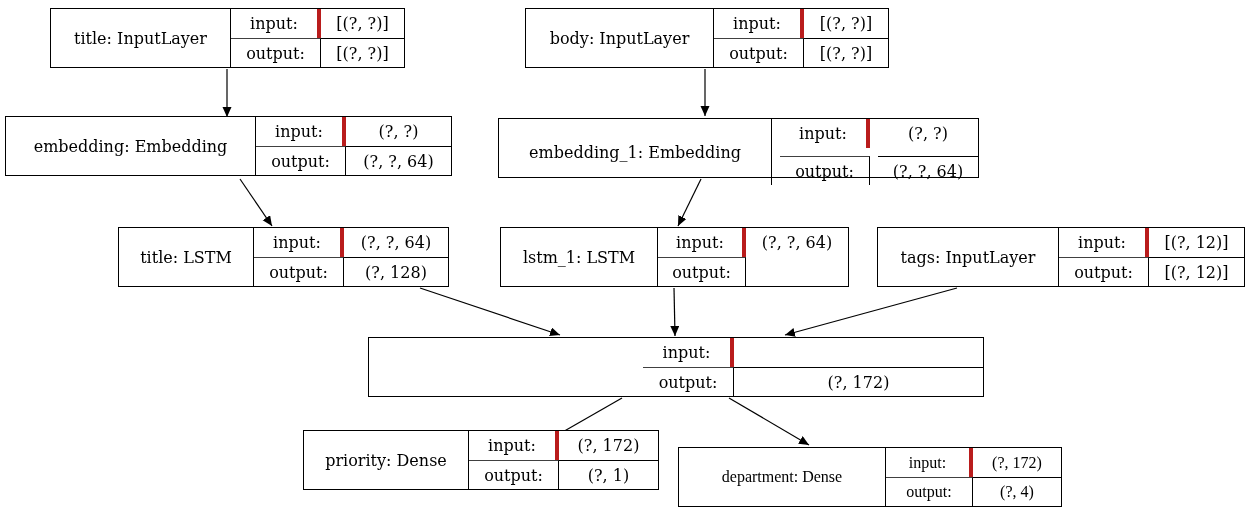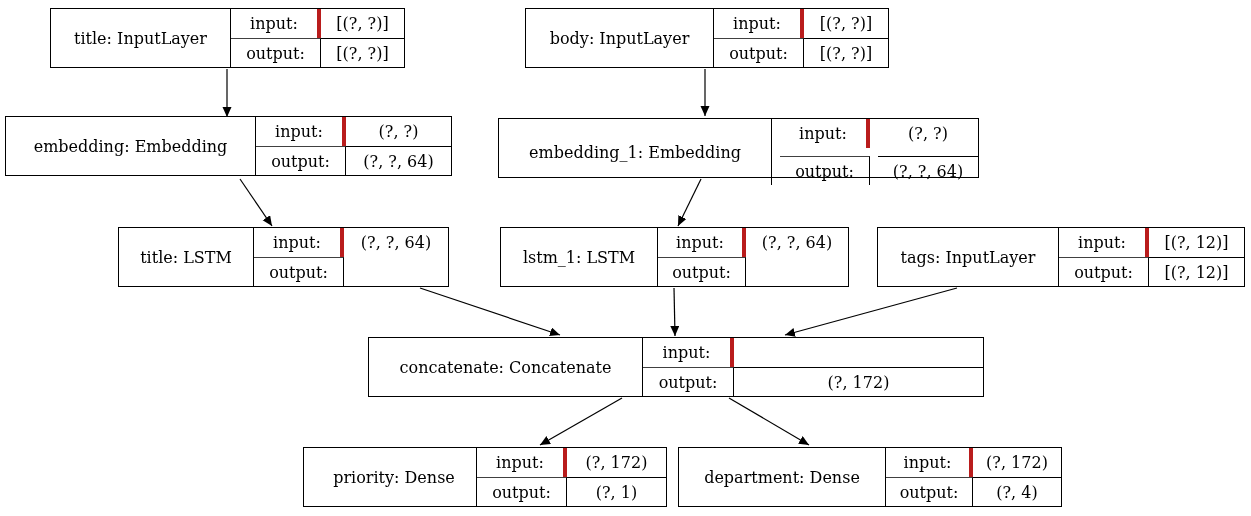--- a/index.html
+++ b/index.html
@@ -102,53 +102,53 @@
     <div class="cell io-value-top">(?, ?)</div>
     <div class="cell io-label-bot">output:</div>
     <div class="cell io-value-bot">(?, ?, 64)</div>
   </div>
 
   <div class="node" style="left:118px; top:227px; grid-template-columns:135px 90px 104px;">
     <div class="cell name-cell">title: LSTM</div>
     <div class="cell io-label-top">input:</div>
     <div class="cell io-value-top">(?, ?, 64)</div>
     <div class="cell io-label-bot">output:</div>
+    <div class="cell io-value-bot">(?, 128)</div>
   </div>
 
   <div class="node" style="left:500px; top:227px; grid-template-columns:157px 88px 102px;">
     <div class="cell name-cell">lstm_1: LSTM</div>
     <div class="cell io-label-top">input:</div>
     <div class="cell io-value-top">(?, ?, 64)</div>
     <div class="cell io-label-bot">output:</div>
   </div>
 
   <div class="node" style="left:877px; top:227px; grid-template-columns:181px 90px 95px;">
     <div class="cell name-cell">tags: InputLayer</div>
     <div class="cell io-label-top">input:</div>
     <div class="cell io-value-top">[(?, 12)]</div>
     <div class="cell io-label-bot">output:</div>
     <div class="cell io-value-bot">[(?, 12)]</div>
   </div>
 
   <div class="node" style="left:368px; top:337px; grid-template-columns:274px 91px 249px;">
-    <div class="cell name-cell">concatenate: Concatenate</div>
     <div class="cell io-label-top">input:</div>
     <div class="cell io-label-bot">output:</div>
     <div class="cell io-value-bot">(?, 172)</div>
   </div>
 
-  <div class="node" style="left:303px; top:447px; grid-template-columns:165px 90px 99px;padding-left:8px;">
+  <div class="node" style="left:303px; top:430px; grid-template-columns:165px 90px 99px;">
     <div class="cell name-cell">priority: Dense</div>
     <div class="cell io-label-top">input:</div>
     <div class="cell io-value-top">(?, 172)</div>
     <div class="cell io-label-bot">output:</div>
     <div class="cell io-value-bot">(?, 1)</div>
   </div>
 
-  <div class="node" style="left:678px; top:447px; grid-template-columns:207px 87px 88px;">
+  <div class="node" style="left:678px; top:447px; grid-template-columns:207px 87px 88px;font-family:Liberation Serif, serif;">
     <div class="cell name-cell">department: Dense</div>
     <div class="cell io-label-top">input:</div>
     <div class="cell io-value-top">(?, 172)</div>
     <div class="cell io-label-bot">output:</div>
     <div class="cell io-value-bot">(?, 4)</div>
   </div>
 
 </div>
 
 </body></html>

